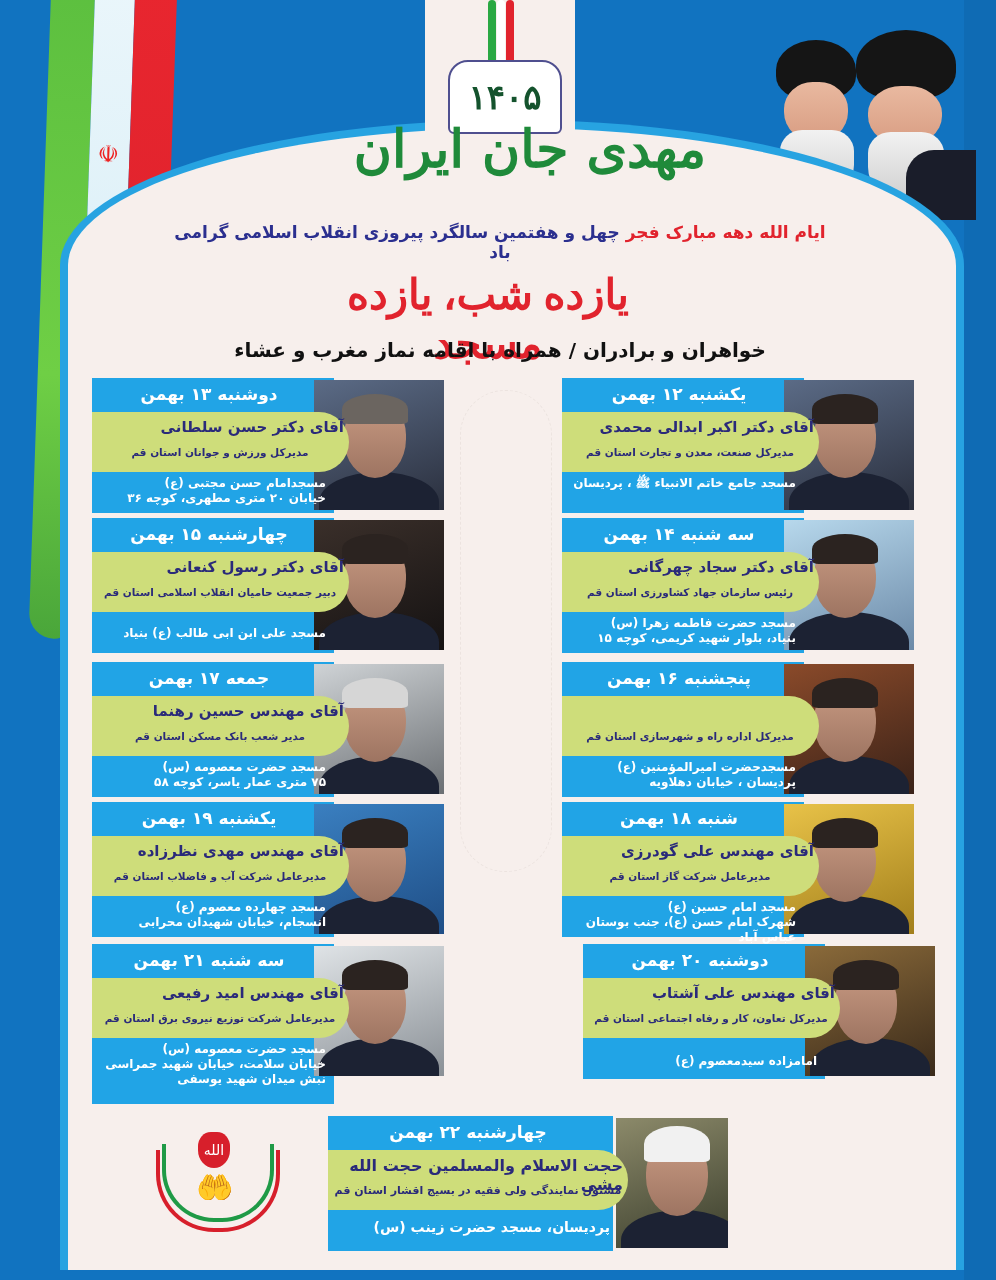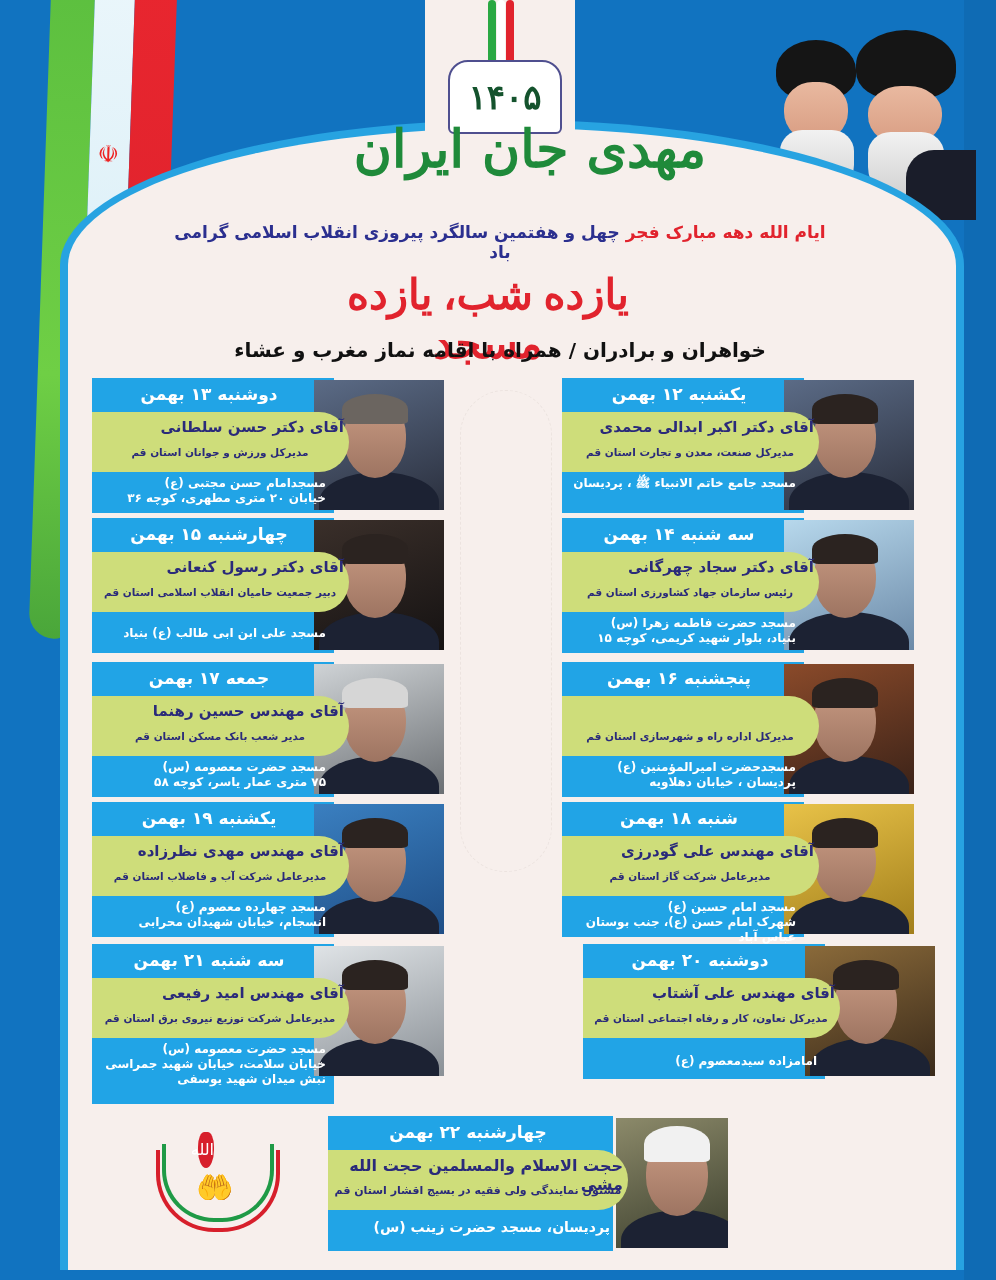--- a/index.html
+++ b/index.html
@@ -45,21 +45,21 @@
   .final .pill{width:300px;right:100px;}
   .final .name{width:290px;right:105px;font-size:16px;}
   .final .role{width:290px;right:105px;font-size:11px;}
   .final .day{width:280px;}
   .final .place{width:280px;font-size:14px;}
   .final .photo{width:112px;background:linear-gradient(160deg,#8c8a6a,#3a3d2c);}
   .final .photo .hair{background:#f1f1f1;top:8px;height:36px;}
   .org{position:absolute;left:140px;top:1130px;width:150px;height:140px;text-align:center;}
   .org .ring{position:absolute;left:22px;top:14px;width:104px;height:74px;border-radius:0 0 52px 52px;border:4px solid #1f9a46;border-top:none;}
   .org .ring2{position:absolute;left:16px;top:20px;width:116px;height:78px;border-radius:0 0 58px 58px;border:4px solid #d71f2b;border-top:none;}
-  .org .tulip{position:absolute;left:58px;top:2px;width:16px;height:36px;background:#d71f2b;border-radius:40% 40% 50% 50%;color:#fff;font-size:16px;line-height:36px;}
+  .org .tulip{position:absolute;left:58px;top:2px;width:32px;height:36px;background:#d71f2b;border-radius:40% 40% 50% 50%;color:#fff;font-size:14px;line-height:36px;}
   .org .hands{position:absolute;left:45px;top:40px;width:60px;height:40px;color:#b9c2cf;font-size:30px;}
   .org .txt{position:absolute;left:0;top:96px;width:150px;color:#d71f2b;font-weight:bold;font-size:11.5px;line-height:16px;}
   .ornament{position:absolute;left:460px;top:390px;width:90px;height:480px;border:1px dashed #e5dcd8;border-radius:45px;opacity:.6;}
 </style>
 </head>
 <body>
 
 <div class="bg-stripe"></div>
 
 <div class="flag">

